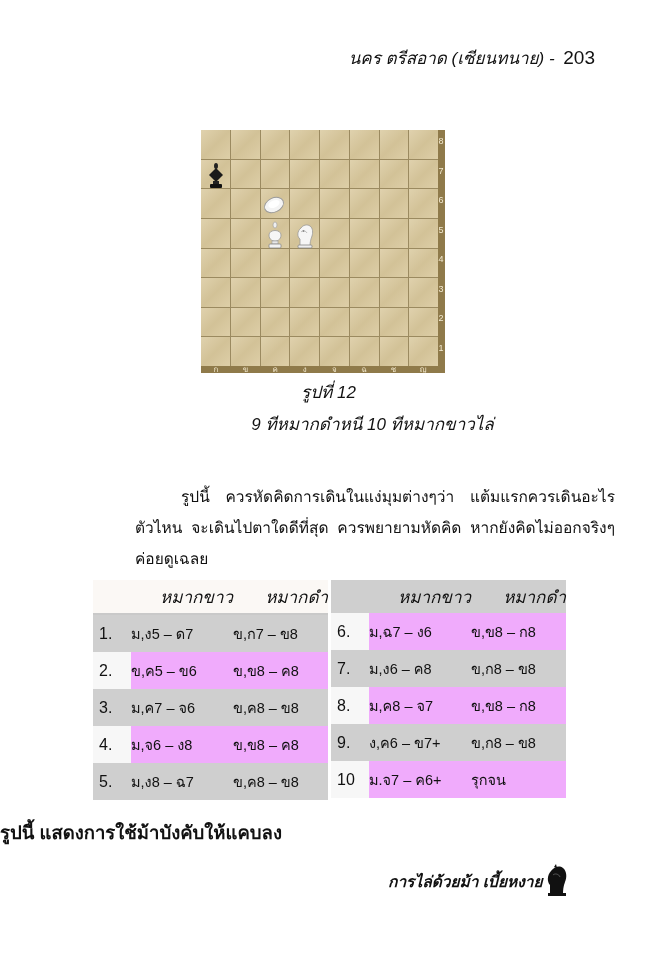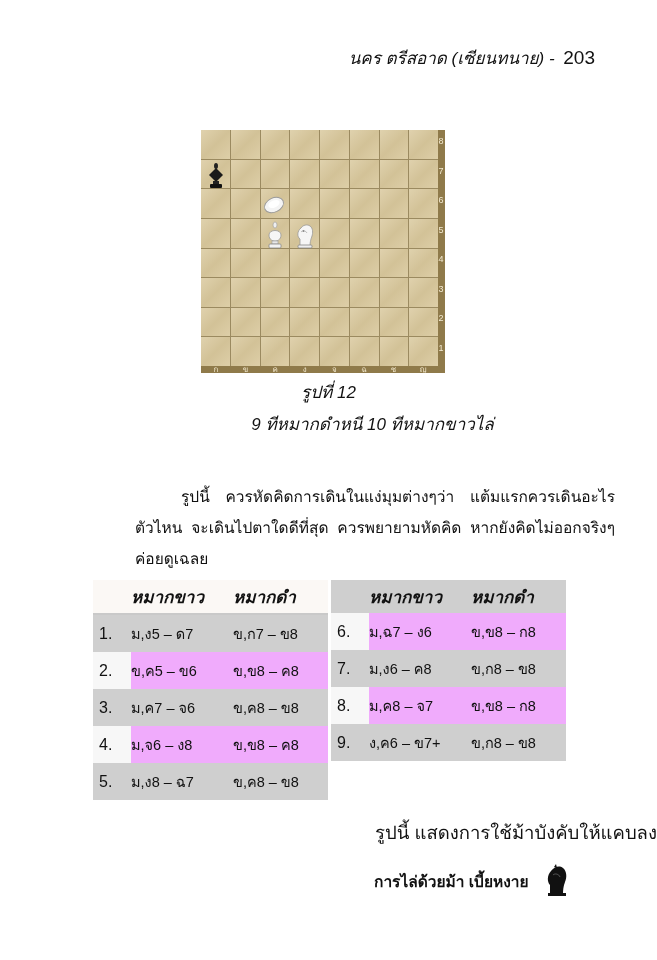--- a/index.html
+++ b/index.html
@@ -29,35 +29,35 @@
 
   .caption-1 { position: absolute; top: 378px; left: 0; width: 657px; text-align: center; font-size: 17px; font-style: italic; }
   .caption-2 { position: absolute; top: 410px; left: 0; width: 657px; text-align: center; font-size: 17px; font-style: italic; padding-left: 44px; }
 
   .body-para { position: absolute; left: 95px; top: 481px; width: 480px; font-size: 15.5px; line-height: 31px; text-align: justify; margin-left: 40px; }
   .body-para .indent { display: inline-block; width: 46px; }
 
   
   .mtable { position: absolute; border-collapse: collapse; font-size: 14.5px; }
   .mtable td, .mtable th { padding: 0; height: 37px; vertical-align: middle; }
-  .mtable th { font-size: 17px; font-style: italic; font-weight: bold; text-align: left; height: 33px; }
+  .mtable th { font-size: 17px; font-style: italic; font-weight: normal; text-align: right; height: 33px; }
   .mtable .n { width: 32px; font-size: 16px; padding-left: 6px; }
   .mtable .w { width: 102px; }
   .mtable .b { width: 95px; }
   .row-g td { background: #cfcfcf; }
   .row-w td { background: #f0abfc; }
   .row-w td.n { background: #f7f7f7; }
   .hdr-left th { background: #fbf8f5; border-bottom: 2px solid #c9c9c9; }
   .hdr-right th { background: #cfcfcf; }
   .tbl-left { left: 93px; top: 580px; }
   .tbl-right { left: 331px; top: 580px; }
   .tbl-left tr td:first-child { border-right: none; }
 
-  .footer-caption { position: absolute; top: 818px; left: 0; width: 657px; text-align: right; font-size: 18.5px; font-weight: normal; }
-  .running-foot { position: absolute; top: 869px; left: 374px; font-size: 15.5px; font-weight: bold; white-space: nowrap; }
+  .footer-caption { position: absolute; top: 818px; left: 0; width: 657px; text-align: left; font-size: 18.5px; font-weight: bold; }
+  .running-foot { position: absolute; top: 869px; left: 388px; font-size: 15.5px; font-style: italic; font-weight: bold; white-space: nowrap; }
   .foot-icon { position: absolute; left: 545px; top: 863px; }
 </style>
 </head>
 <body>
 
 <div class="page-header">
   <span>นคร ตรีสอาด (เซียนทนาย) -</span>
   <span class="num">203</span>
 </div>
 
@@ -244,20 +244,25 @@
   </tr>
   <tr class="row-w">
     <td class="n">8.</td>
     <td class="w">ม,ค8 – จ7</td>
     <td class="b">ข,ข8 – ก8</td>
   </tr>
   <tr class="row-g">
     <td class="n">9.</td>
     <td class="w">ง,ค6 – ข7+</td>
     <td class="b">ข,ก8 – ข8</td>
+  </tr>
+  <tr class="row-w">
+    <td class="n">10</td>
+    <td class="w">ม.จ7 – ค6+</td>
+    <td class="b">รุกจน</td>
   </tr>
 </tbody>
   </table>
 
 <div class="footer-caption">รูปนี้ แสดงการใช้ม้าบังคับให้แคบลง</div>
 <div class="running-foot">การไล่ด้วยม้า เบี้ยหงาย</div>
 <div class="foot-icon">
   <svg width="24" height="34" viewBox="0 0 24 34">
     <path d="M5 32 L5 22 C2 19,2 12,6 8 C9 4,14 2,18 5 C22 8,22 15,20 19 C19 22,18 25,18 32 Z" fill="#111"></path>
     <path d="M8 12 C10 10,14 11,15 14" fill="none" stroke="#555" stroke-width="1"></path>

